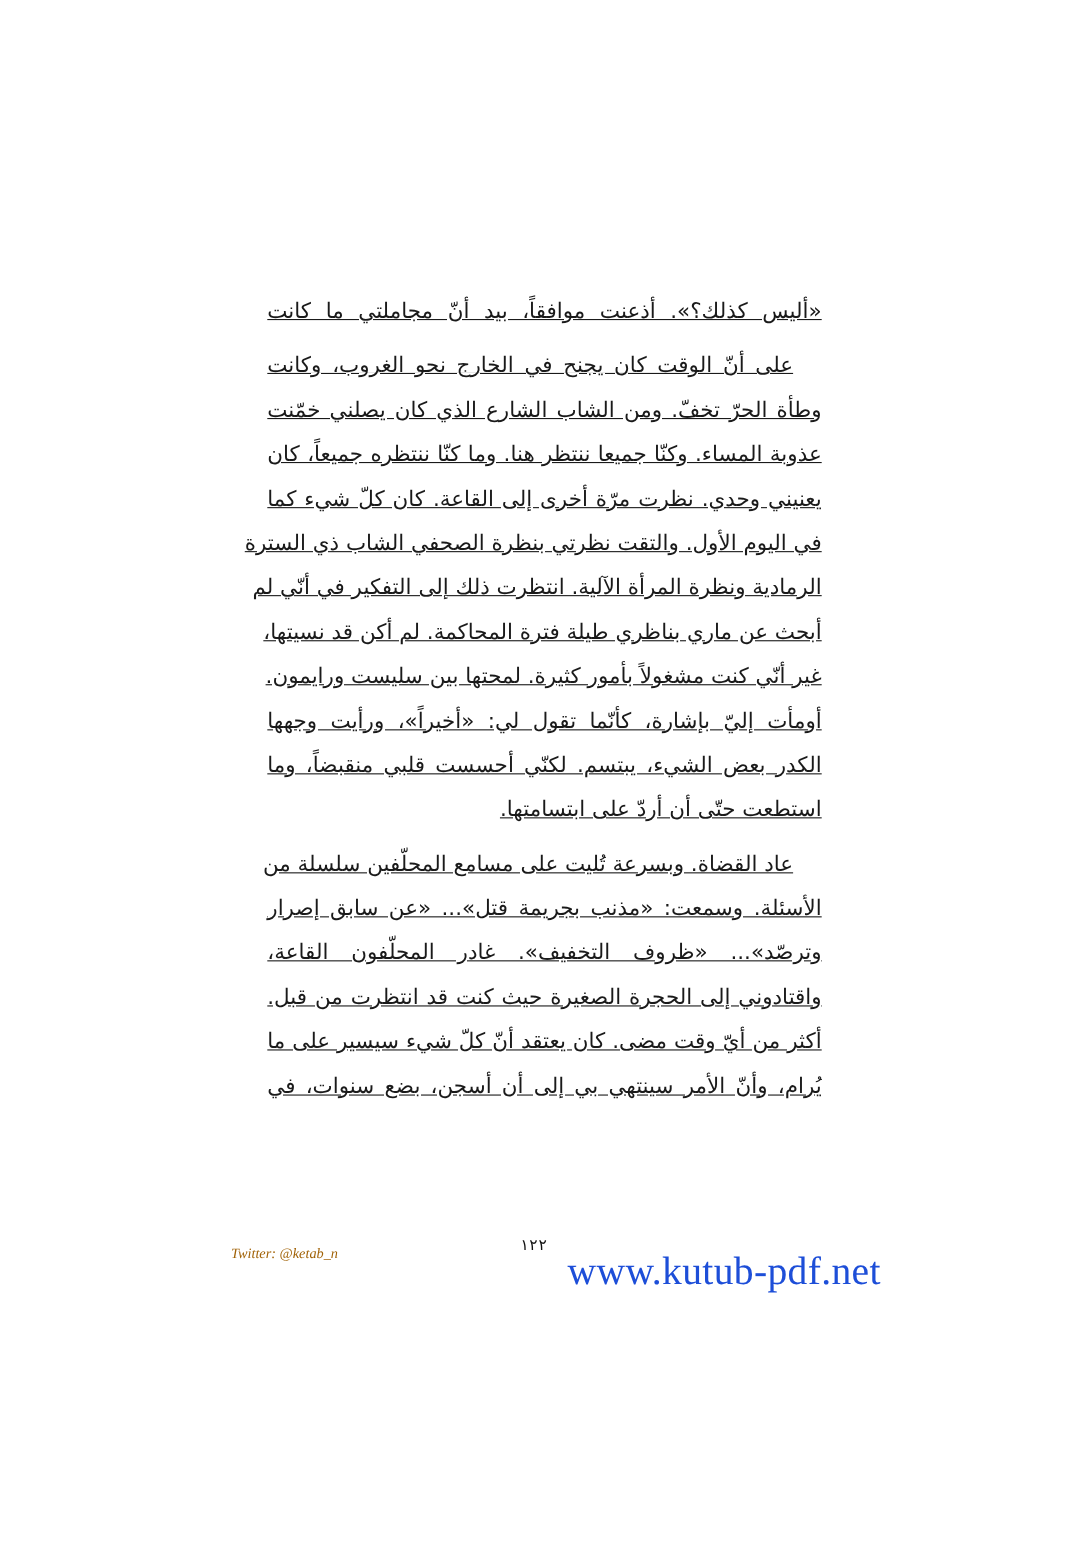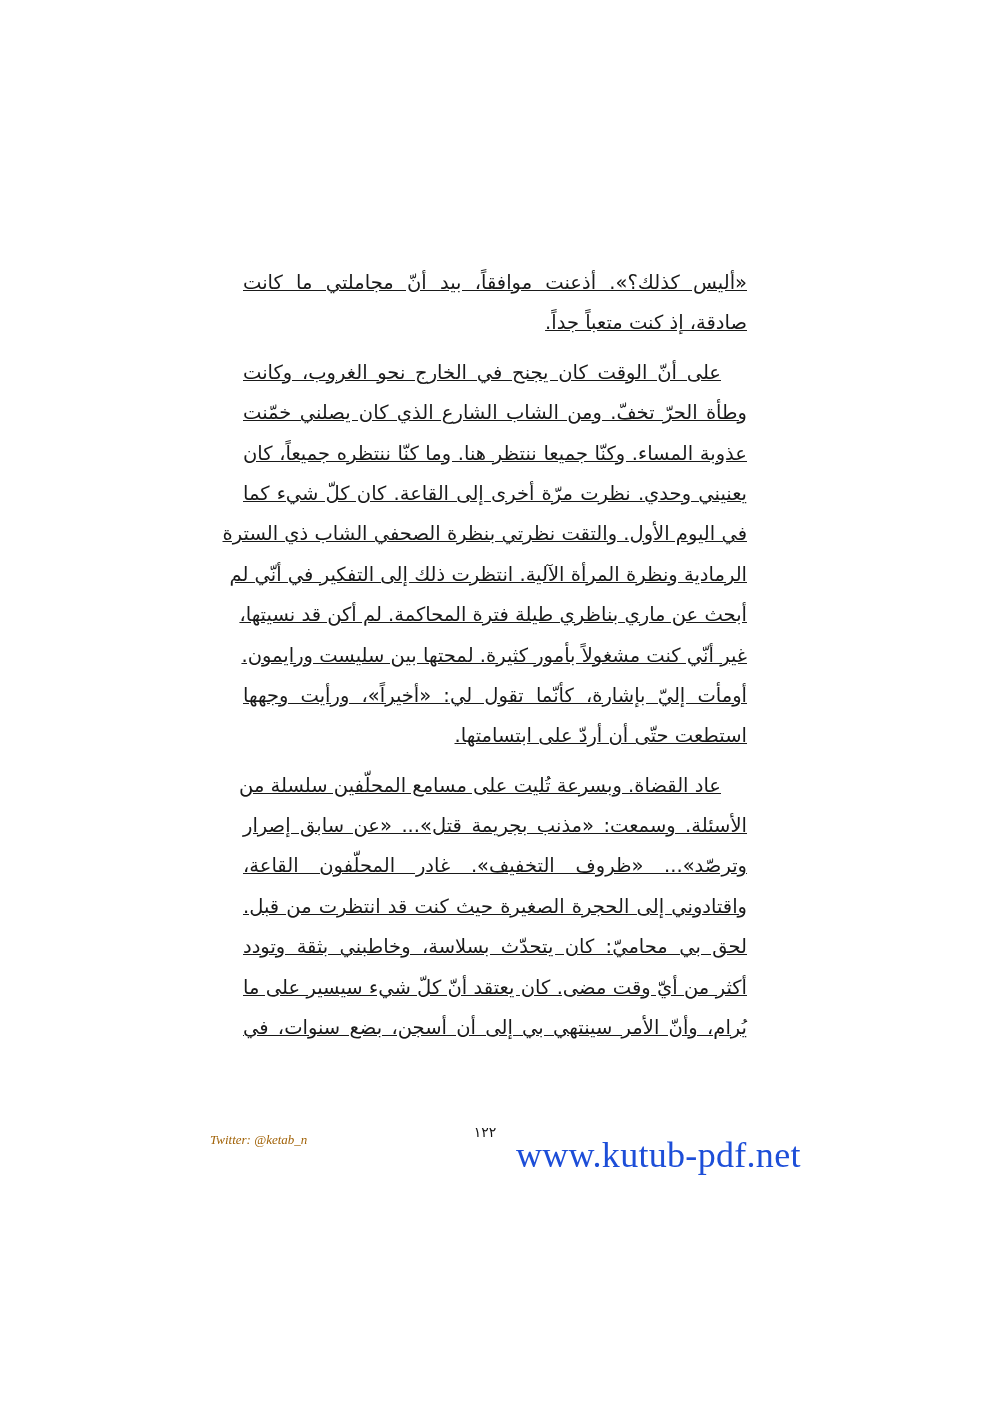--- a/index.html
+++ b/index.html
@@ -56,21 +56,21 @@
       font-style: italic;
       font-size: 13px;
       color: #a16207;
     }
     .footer-page {
       position: absolute;
       left: 455px;
       top: 1124px;
       width: 60px;
       text-align: center;
-      font-family: Liberation Serif, serif;
+      font-family: Liberation Mono, monospace;
       font-size: 14px;
       color: #111;
       direction: rtl;
     }
     .footer-watermark {
       position: absolute;
       left: 516px;
       top: 1134px;
       font-family: Liberation Serif, serif;
       font-size: 36px;
@@ -79,44 +79,43 @@
     }
   </style>
 </head>
 <body>
 
 <div class="page">
   <div class="text-block">
 
     <div>
       <span class="line">«أليس كذلك؟». أذعنت موافقاً، بيد أنّ مجاملتي ما كانت</span>
-      <span class="line last">صادقة، إذ كنت متعباً جداً.</span>
     </div>
     <div class="para-gap"></div>
 
     <div>
       <span class="line indent">على أنّ الوقت كان يجنح في الخارج نحو الغروب، وكانت</span>
       <span class="line">وطأة الحرّ تخفّ. ومن الشاب الشارع الذي كان يصلني خمّنت</span>
       <span class="line">عذوبة المساء. وكنّا جميعا ننتظر هنا. وما كنّا ننتظره جميعاً، كان</span>
       <span class="line">يعنيني وحدي. نظرت مرّة أخرى إلى القاعة. كان كلّ شيء كما</span>
       <span class="line">في اليوم الأول. والتقت نظرتي بنظرة الصحفي الشاب ذي السترة</span>
       <span class="line">الرمادية ونظرة المرأة الآلية. انتظرت ذلك إلى التفكير في أنّي لم</span>
       <span class="line">أبحث عن ماري بناظري طيلة فترة المحاكمة. لم أكن قد نسيتها،</span>
       <span class="line">غير أنّي كنت مشغولاً بأمور كثيرة. لمحتها بين سليست ورايمون.</span>
       <span class="line">أومأت إليّ بإشارة، كأنّما تقول لي: «أخيراً»، ورأيت وجهها</span>
+      <span class="line">الكدر بعض الشيء، يبتسم. لكنّي أحسست قلبي منقبضاً، وما</span>
       <span class="line last">استطعت حتّى أن أردّ على ابتسامتها.</span>
     </div>
     <div class="para-gap"></div>
 
     <div>
       <span class="line indent">عاد القضاة. وبسرعة تُليت على مسامع المحلّفين سلسلة من</span>
       <span class="line">الأسئلة. وسمعت: «مذنب بجريمة قتل»... «عن سابق إصرار</span>
       <span class="line">وترصّد»... «ظروف التخفيف». غادر المحلّفون القاعة،</span>
       <span class="line">واقتادوني إلى الحجرة الصغيرة حيث كنت قد انتظرت من قبل.</span>
-      <span class="line">لحق بي محاميّ: كان يتحدّث بسلاسة، وخاطبني بثقة وتودد</span>
       <span class="line">أكثر من أيّ وقت مضى. كان يعتقد أنّ كلّ شيء سيسير على ما</span>
       <span class="line">يُرام، وأنّ الأمر سينتهي بي إلى أن أسجن، بضع سنوات، في</span>
     </div>
   </div>
 
   <div class="footer-twitter">Twitter: @ketab_n</div>
   <div class="footer-page">١٢٢</div>
   <div class="footer-watermark">www.kutub-pdf.net</div>
 </div>
 

